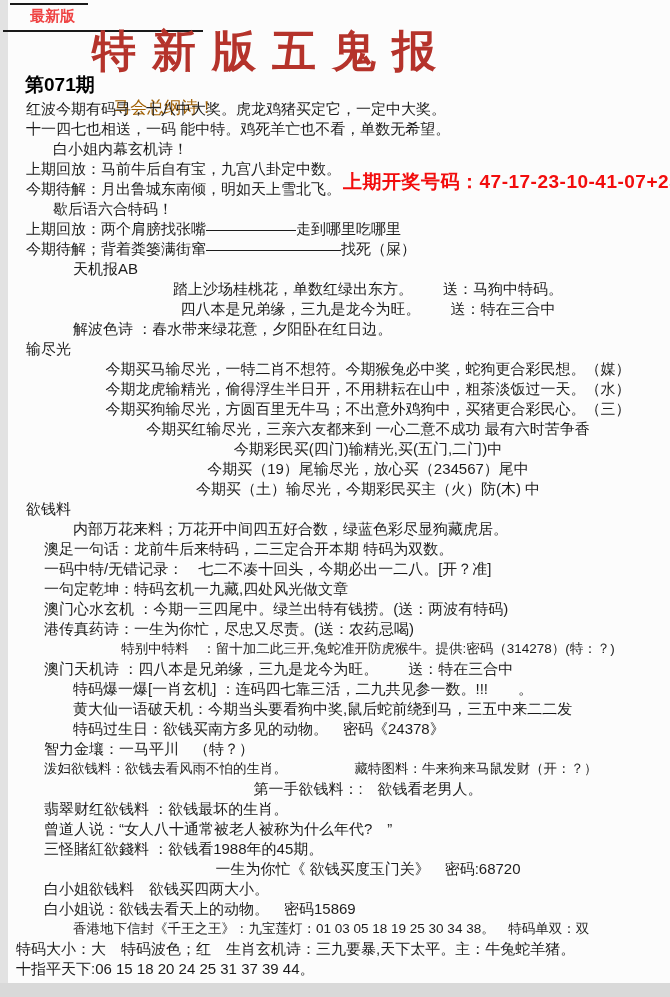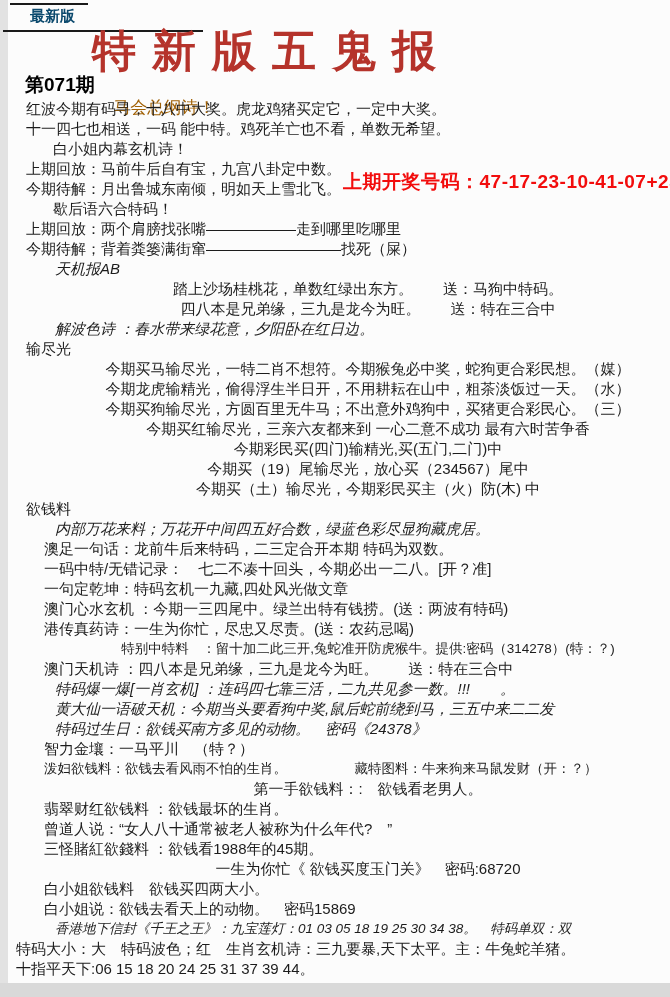--- a/index.html
+++ b/index.html
@@ -9,34 +9,34 @@
     background:#fcfcfc;
     overflow:hidden;
     font-family:"Liberation Sans", sans-serif;
     color:#1c1c1c;
   }
   .scan-edge-left{position:absolute;left:0;top:0;width:8px;height:997px;background:#e2e2e2;}
   .scan-edge-bottom{position:absolute;left:0;top:983px;width:670px;height:14px;background:#d9d9d9;}
   .rule{position:absolute;height:2px;background:#1a1a1a;}
   .rule-top{left:10px;top:3px;width:78px;}
   .rule-under-edition{left:3px;top:30px;width:200px;}
-  .edition{position:absolute;left:30px;top:7px;font-size:15px;font-weight:bold;color:#0c4a6e;}
+  .edition{position:absolute;left:30px;top:7px;font-size:15px;font-weight:bold;color:#ef4444;}
   .title{
     position:absolute;left:92px;top:22px;
     font-family:"Liberation Serif", serif;
     font-size:44px;font-weight:bold;color:#b5332b;
     letter-spacing:16px;white-space:nowrap;
   }
   .issue-row{position:absolute;left:25px;top:72px;height:24px;}
   .issue-number{font-size:19px;font-weight:bold;color:#000;display:inline-block;vertical-align:top;}
   .issue-subtitle{font-size:17px;color:#a16207;display:inline-block;vertical-align:top;margin-left:14px;margin-top:24px;}
   .body-lines{position:absolute;left:0;top:99px;width:670px;}
   .ln{white-space:nowrap;height:20px;line-height:20px;font-size:15px;overflow:hidden;}
   .ind0{padding-left:16px;} .ind1{padding-left:26px;} .ind2{padding-left:44px;}
-  .ind3{padding-left:55px;font-style:italic;} .ind4{padding-left:66px;text-align:center;} .ind5{padding-left:53px;}
+  .ind3{padding-left:73px;} .ind4{padding-left:66px;text-align:center;} .ind5{padding-left:53px;}
   .small{font-size:13.5px;}
   .draw-banner{
     position:absolute;left:343px;top:169px;
     font-size:19px;font-weight:bold;color:#f20d0d;
     white-space:nowrap;letter-spacing:0.5px;
   }
 </style>
 </head>
 <body>
 

